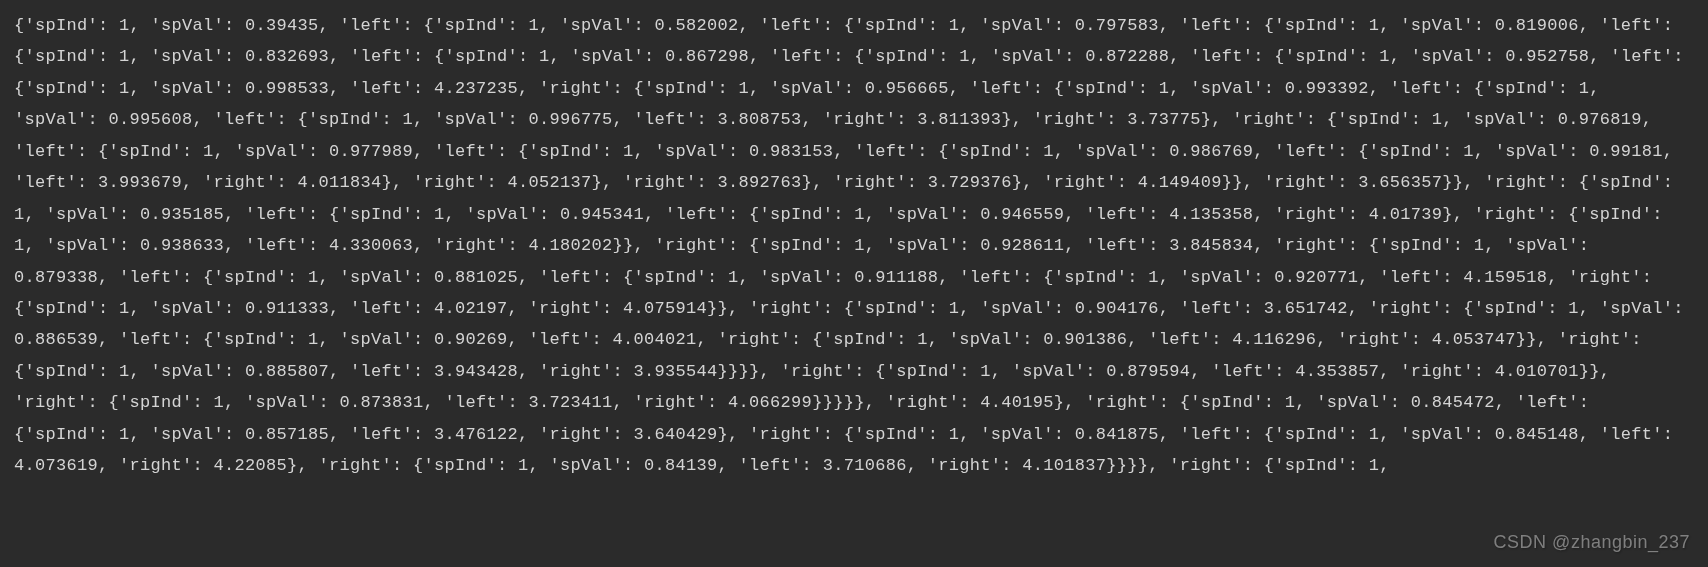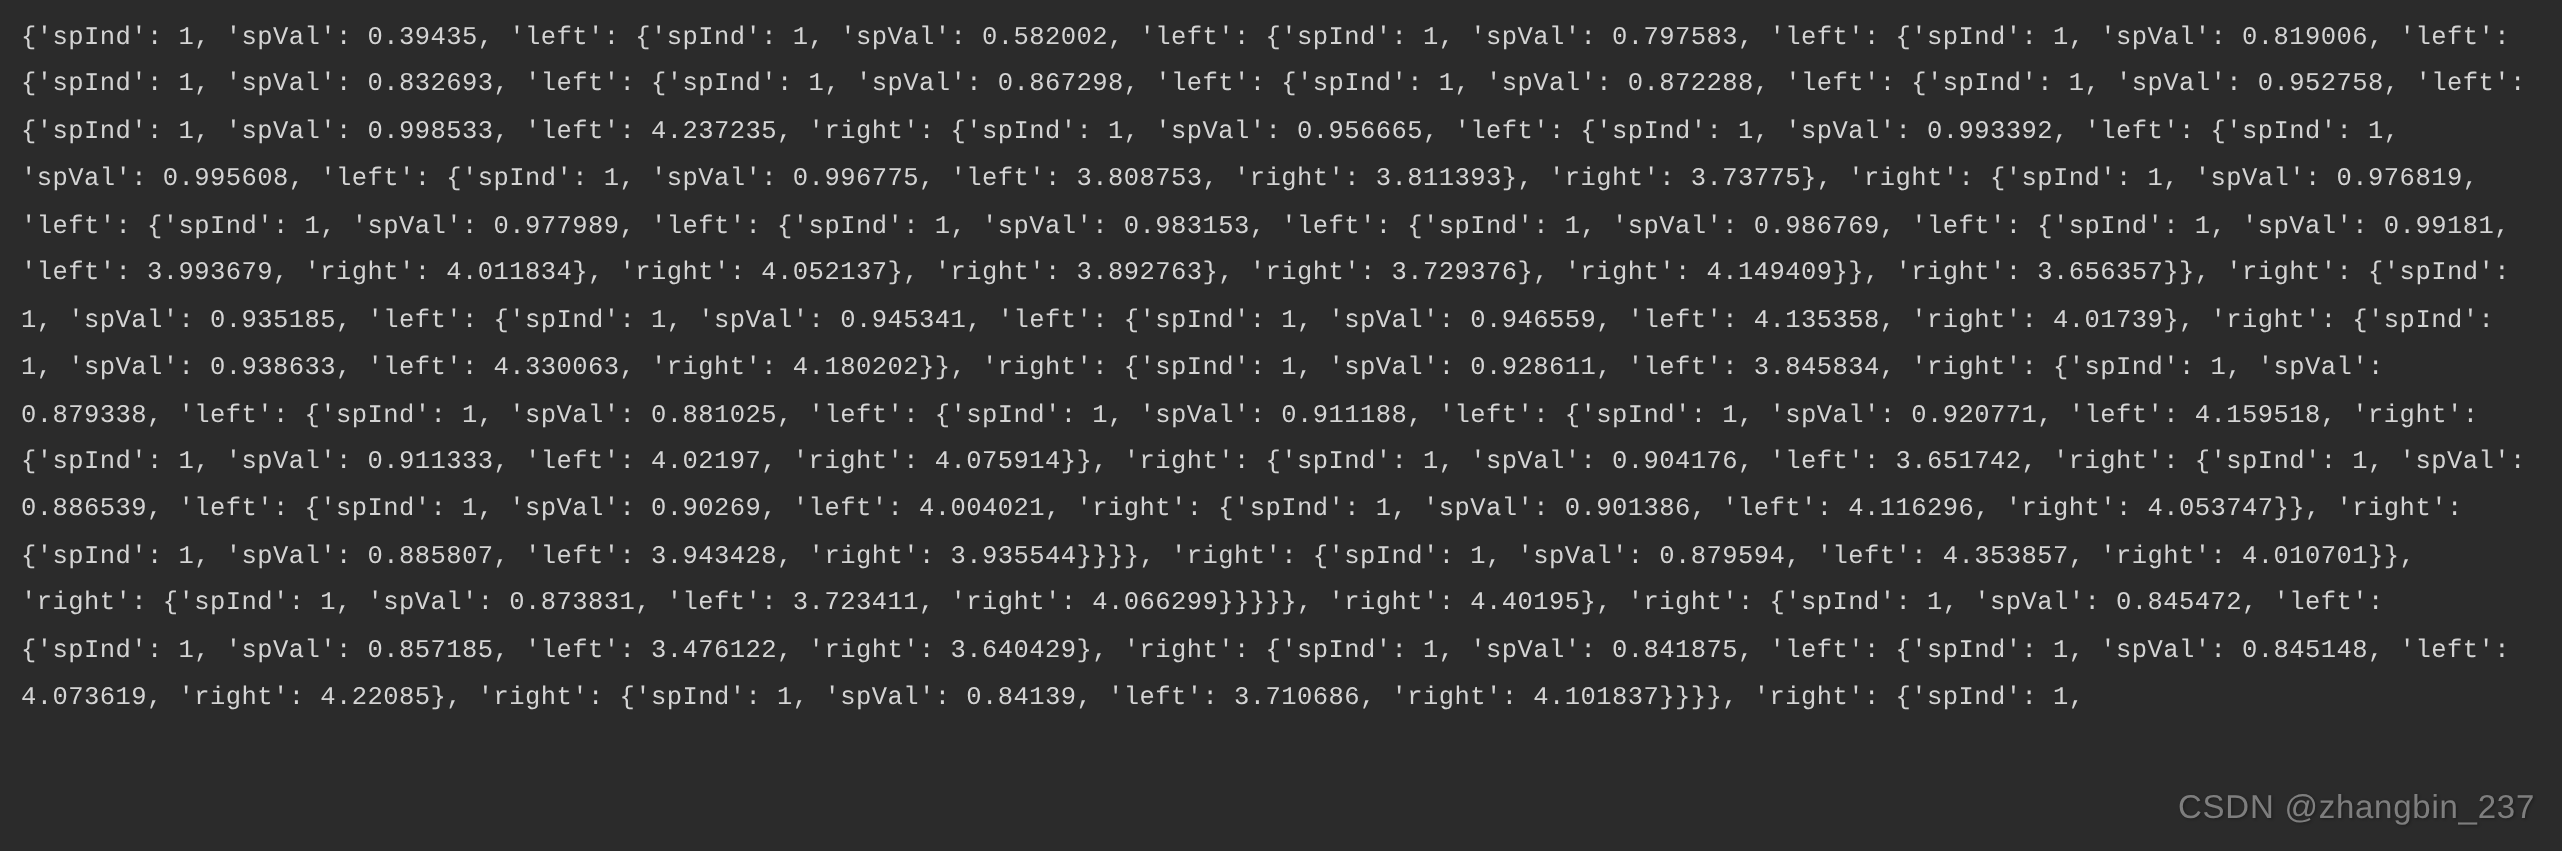--- a/index.html
+++ b/index.html
@@ -22,21 +22,21 @@
     .output-text {
       white-space: pre-wrap;
       word-wrap: break-word;
       letter-spacing: 0.3px;
     }
     .watermark {
       position: absolute;
       bottom: 8px;
       right: 18px;
       font-family: Arial, sans-serif;
-      font-size: 22px;
+      font-size: 18px;
       color: rgba(200, 200, 200, 0.55);
       font-weight: 400;
       letter-spacing: 0.5px;
       text-shadow: 1px 1px 2px rgba(0,0,0,0.3);
       text-align: right;
     }
   </style>
 </head>
 <body>
 

